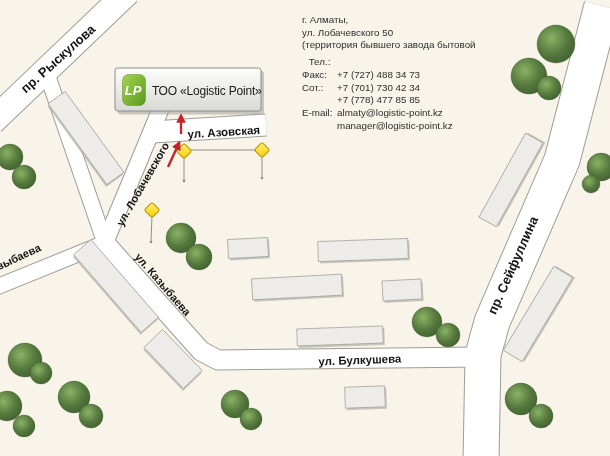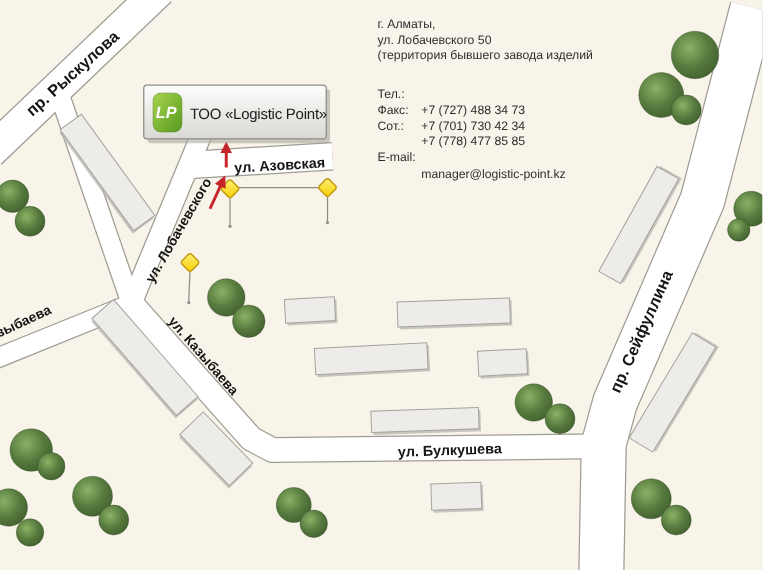--- a/index.html
+++ b/index.html
@@ -37,21 +37,21 @@
   .arrow{stroke:var(--accent-red);stroke-width:2.4;fill:none;}
 
   
   .logo-title{font-size:12px;font-weight:400;letter-spacing:-.2px;fill:#1c1c1c;}
   .logo-mono{font-size:13px;font-weight:700;font-style:italic;fill:#ffffff;}
 
   
   .contact{position:absolute;left:302px;top:14px;width:306px;color:#2e2e2e;
            font-size:9.8px;line-height:12.7px;white-space:nowrap;}
   .crow{display:flex;}
-  .crow.first{margin-top:18px;}
+  .crow.first{margin-top:4px;text-align:center;}
   .clabel{display:inline-block;min-width:35px;}
 </style>
 </head>
 <body>
 
 <div class="stage">
 <svg width="610" height="456" viewBox="0 0 610 456">
   <defs>
     <radialGradient id="gTree" cx="38%" cy="35%" r="75%">
       <stop offset="0%" stop-color="#8AB265"></stop>
@@ -229,37 +229,38 @@
       <rect x="-11.5" y="-15.5" width="23" height="31" rx="6" fill="url(#gLogo)" stroke="#5E8F22" stroke-width=".5"></rect>
       <text class="logo-mono" x="-1" y="4.5" text-anchor="middle">LP</text>
     </g>
     <text class="logo-title" x="152" y="95">ТОО «Logistic Point»</text>
   </g>
 </svg>
 
   <div class="contact">
     <div class="line">г. Алматы,</div>
     <div class="line">ул. Лобачевского 50</div>
-    <div class="line">(территория бывшего завода изделий</div>
+    <div class="line">(территория бывшего завода бытовой</div>
     <div class="crow first">
       <span class="clabel">Тел.:</span>
       </div>
     <div class="crow">
       <span class="clabel">Факс:</span>
       <span>+7 (727) 488 34 73</span>
       </div>
     <div class="crow">
       <span class="clabel">Сот.:</span>
       <span>+7 (701) 730 42 34</span>
       </div>
     <div class="crow">
       <span class="clabel"></span>
       <span>+7 (778) 477 85 85</span>
       </div>
     <div class="crow">
       <span class="clabel">E-mail:</span>
+      <span>almaty@logistic-point.kz</span>
       </div>
     <div class="crow">
       <span class="clabel"></span>
       <span>manager@logistic-point.kz</span>
       </div>
   </div>
 </div>
 
 </body></html>

